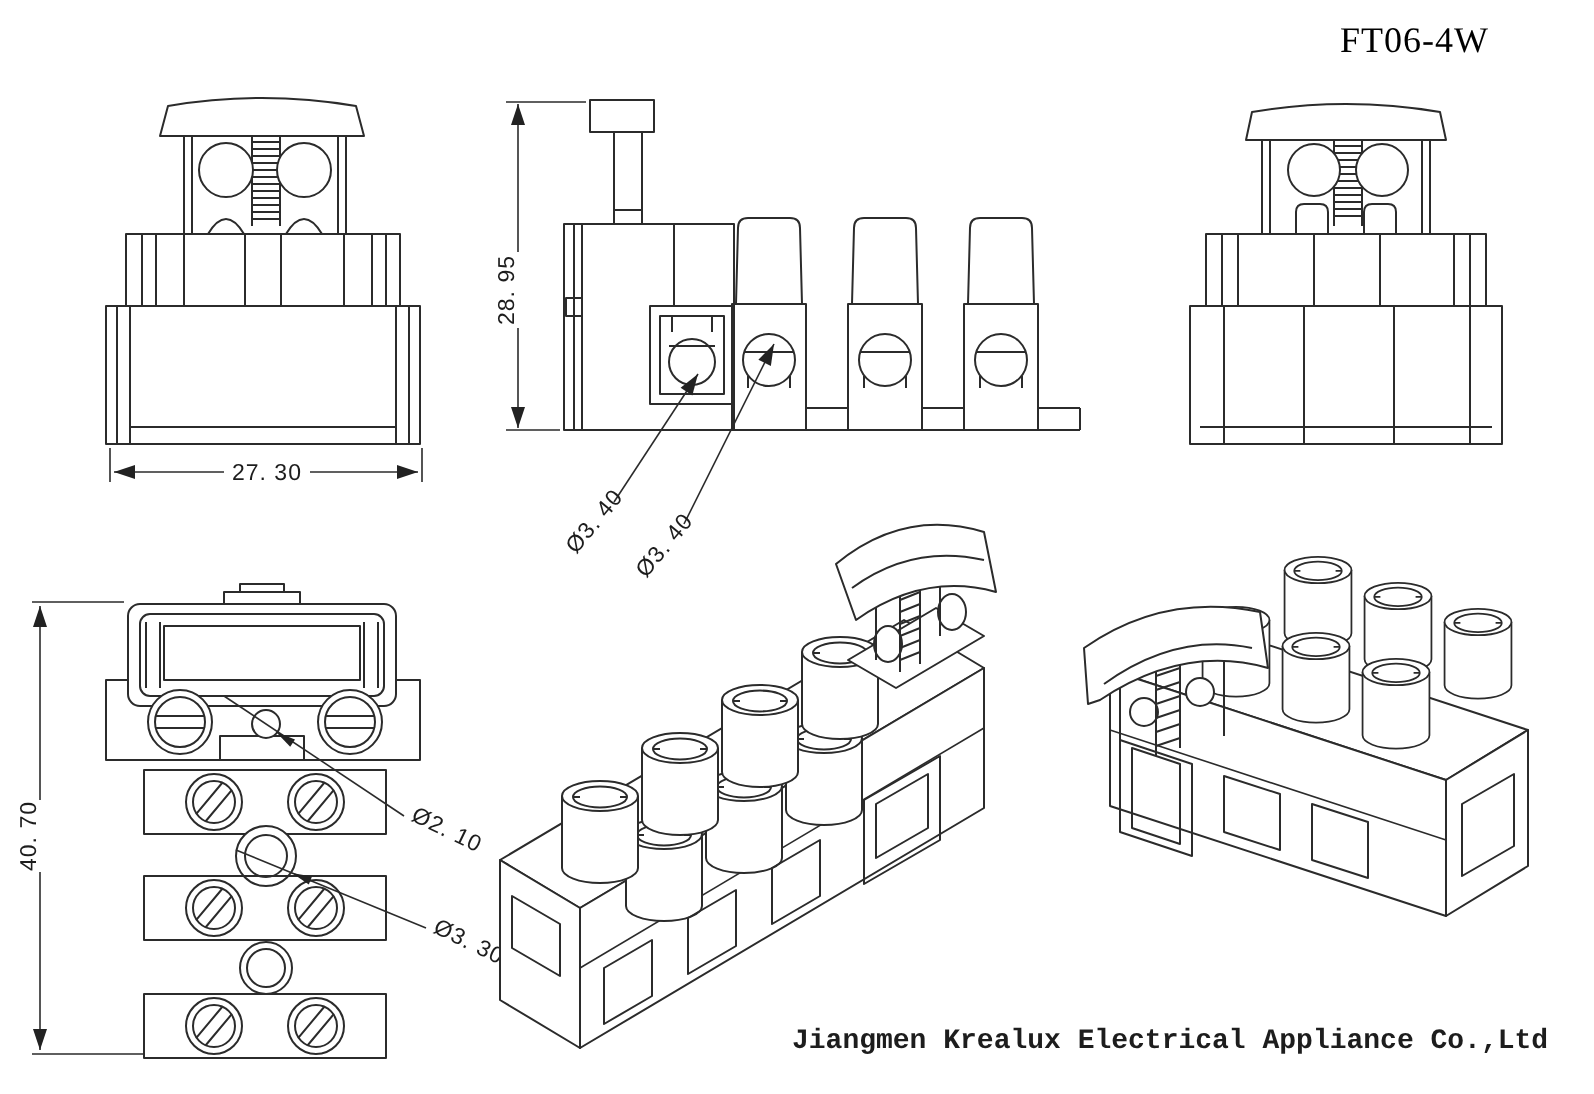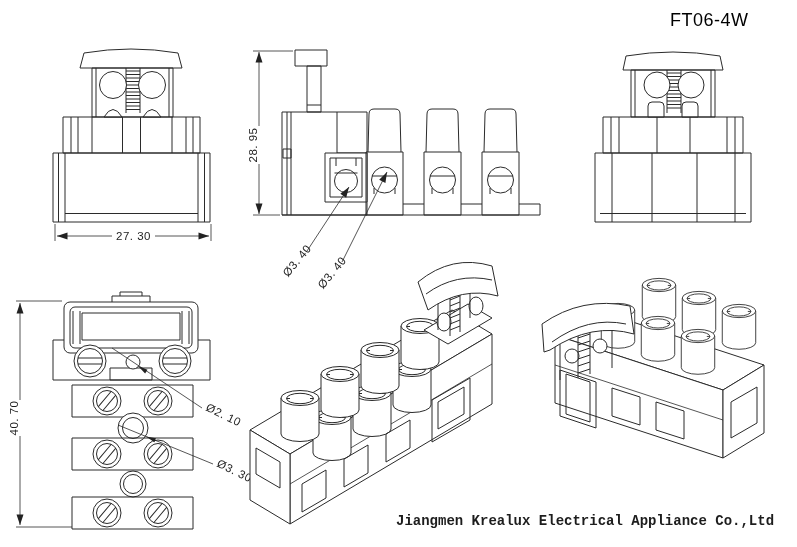--- a/index.html
+++ b/index.html
@@ -4,21 +4,21 @@
 <style>
   html,body{margin:0;padding:0;}
   body{
     width:797px;height:547px;position:relative;background:#ffffff;
     font-family:"Liberation Sans", sans-serif;overflow:hidden;
   }
   #canvas{position:absolute;left:0;top:0;}
   #model-title{
     position:absolute;left:670px;top:10px;width:120px;
     font-size:18px;color:#000;letter-spacing:.5px;
-    font-family:Liberation Sans, sans-serif;
+    font-family:Liberation Serif, serif;
   }
   #company-footer{
     position:absolute;left:396px;top:513px;width:400px;
     font-family:"Liberation Mono", monospace;font-weight:bold;
     font-size:14px;color:#1d1d1d;white-space:nowrap;
   }
   svg text{
     font-family:"Liberation Sans", sans-serif;
     font-size:11.5px;fill:#1d1d1d;letter-spacing:.5px;
   }

